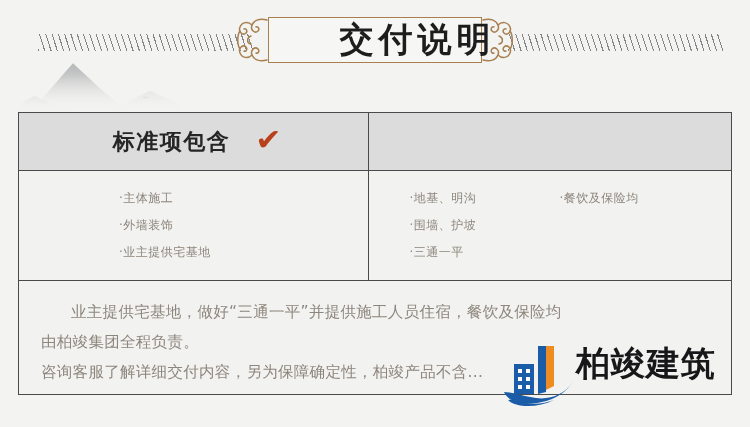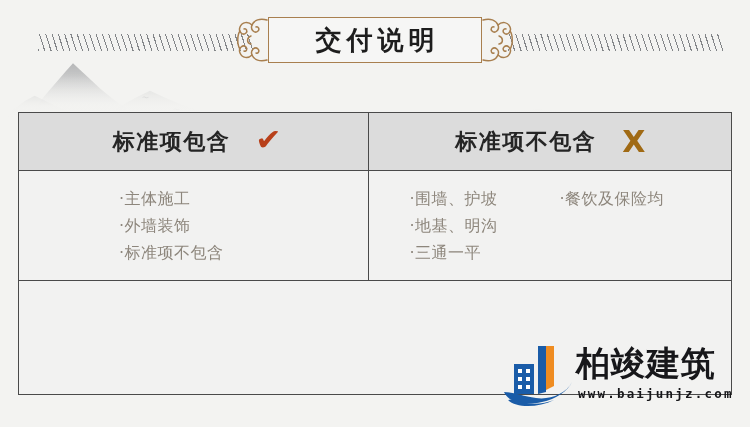--- a/index.html
+++ b/index.html
@@ -63,22 +63,22 @@
   }
   .plaque-box{
     position:absolute;left:28px;top:5px;right:28px;height:44px;
     border:1.6px solid #a87f4f;
     background:rgba(255,255,255,.28);
   }
   .plaque-title{
     position:absolute;left:0;top:0;width:270px;height:56px;
     display:flex;align-items:center;justify-content:center;
     font-family:"DejaVu Sans","Liberation Sans",sans-serif;
-    font-size:26px;font-weight:bold;letter-spacing:5px;
-    color:#1d1d1d;text-indent:5px;
+    font-size:34px;font-weight:bold;letter-spacing:5px;
+    color:#1d1d1d;text-indent:5px;padding-left:40px;
   }
   .orn{position:absolute;top:2px;width:34px;height:52px;}
   .orn.l{left:-4px;}
   .orn.r{left:240px;}
 
   
   .table{
     position:absolute;left:18px;top:112px;width:714px;height:283px;
     border:1.4px solid #4a4a4a;
     background:#f2f2f1;
@@ -113,21 +113,21 @@
   .mark{
     font-family:"DejaVu Sans","Liberation Sans",sans-serif;
     font-size:28px;font-weight:bold;margin-left:26px;line-height:1;
   }
   .mark.check{color:#b8401a;font-size:30px;transform:translateY(-2px) scaleX(1.05);}
   .mark.cross{color:#a06a14;font-size:30px;}
 
   .list{
     position:absolute;top:14px;
     font-family:"DejaVu Sans","Liberation Sans",sans-serif;
-    font-size:16px;color:#8d867c;line-height:27px;letter-spacing:.5px;
+    font-size:12px;color:#8d867c;line-height:27px;letter-spacing:.5px;
     white-space:nowrap;
   }
   .list.a{left:100px;}
   .list.b{left:40px;}
   .list.c{left:190px;}
 
   
   .note{
     position:absolute;left:0;top:168px;width:100%;height:113px;
     box-sizing:border-box;padding:16px 22px 0 22px;
@@ -210,62 +210,60 @@
   <div class="table">
 
     <div class="row-head">
       <div class="cell-l">
         <div class="head-inner">
           <span class="head-text">标准项包含</span>
           <span class="mark check">✔</span>
         </div>
       </div>
       <div class="vdiv"></div>
-      <div class="cell-r">
-        <div class="head-inner">
-          <span class="head-text">标准项不包含</span>
-          <span class="mark cross">X</span>
-        </div>
-      </div>
     </div>
 
     <div class="row-body">
       <div class="cell-l">
         <div class="list a">
           <div>·主体施工</div>
           <div>·外墙装饰</div>
-          <div>·标准项不包含</div>
+          <div>·业主提供宅基地</div>
         </div>
       </div>
       <div class="vdiv"></div>
       <div class="cell-r">
         <div class="list b">
+          <div>·地基、明沟</div>
           <div>·围墙、护坡</div>
-          <div>·地基、明沟</div>
           <div>·三通一平</div>
         </div>
         <div class="list c">
           <div>·餐饮及保险均</div>
         </div>
       </div>
     </div>
 
+    <div class="note">
+      <p class="indent">业主提供宅基地，做好“三通一平”并提供施工人员住宿，餐饮及保险均</p>
+      <p>由柏竣集团全程负责。</p>
+      <p>咨询客服了解详细交付内容，另为保障确定性，柏竣产品不含...</p>
+    </div>
   </div>
 
   <div class="logo">
     <svg width="78" height="66" viewBox="0 0 78 66">
       <path d="M6 50 C10 60,26 64,44 60 C58 57,70 49,74 40 C68 52,52 58,38 56 C24 54,14 50,6 50 Z" fill="#1a5ca8"></path>
       <path d="M10 58 C18 66,40 66,56 58 C44 63,26 63,16 57 Z" fill="#1a5ca8"></path>
       <rect x="16" y="22" width="20" height="30" fill="#1a5ca8"></rect>
       <rect x="20" y="27" width="4" height="4" fill="#ffffff"></rect>
       <rect x="28" y="27" width="4" height="4" fill="#ffffff"></rect>
       <rect x="20" y="35" width="4" height="4" fill="#ffffff"></rect>
       <rect x="28" y="35" width="4" height="4" fill="#ffffff"></rect>
       <rect x="20" y="43" width="4" height="4" fill="#ffffff"></rect>
       <rect x="28" y="43" width="4" height="4" fill="#ffffff"></rect>
       <path d="M40 4 L56 4 L56 44 L40 52 Z" fill="#ef8c21"></path>
       <path d="M40 4 L48 4 L48 50 L40 52 Z" fill="#1a5ca8"></path>
     </svg>
     <div class="logo-text">柏竣建筑</div>
-    <div class="logo-url">www.baijunjz.com</div>
   </div>
 
 </div>
 
 </body></html>

